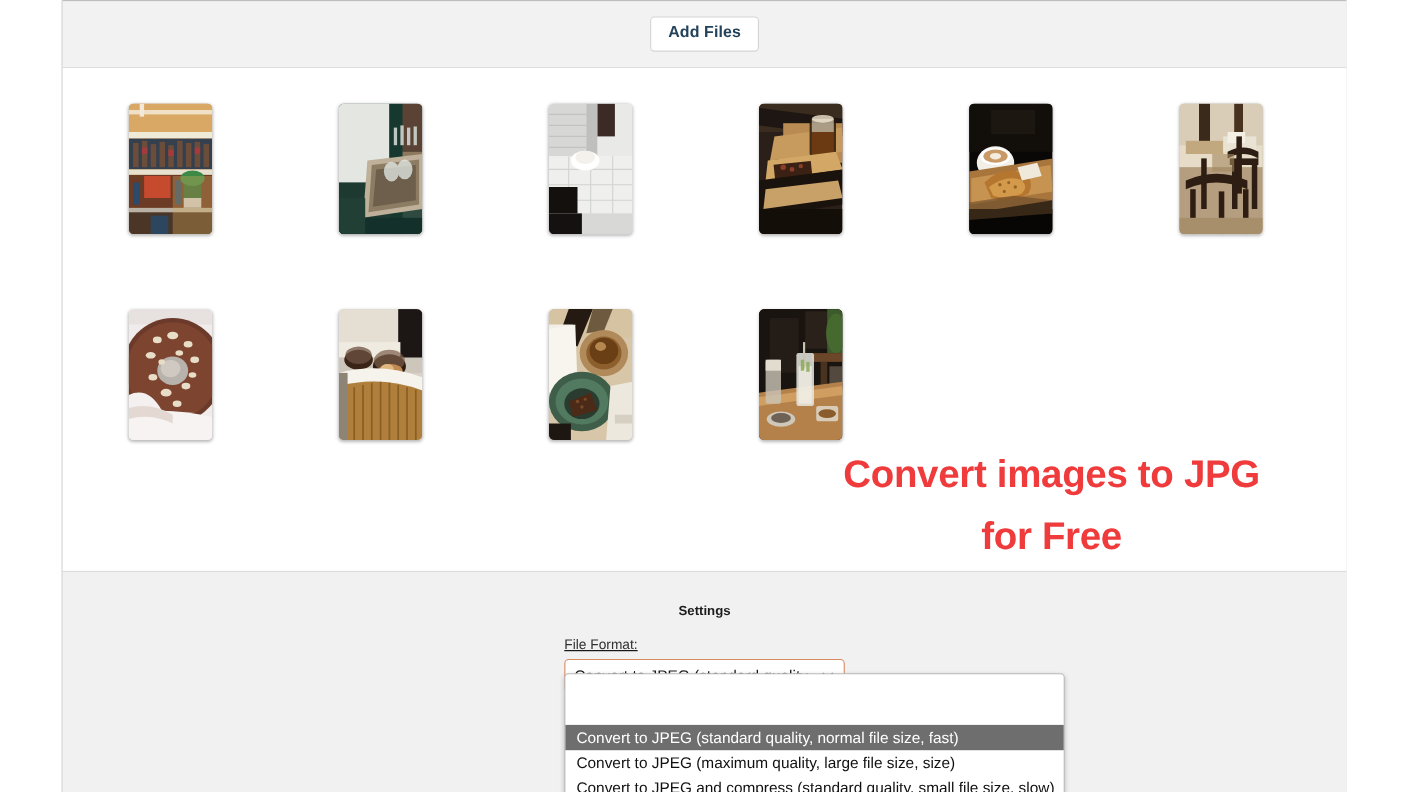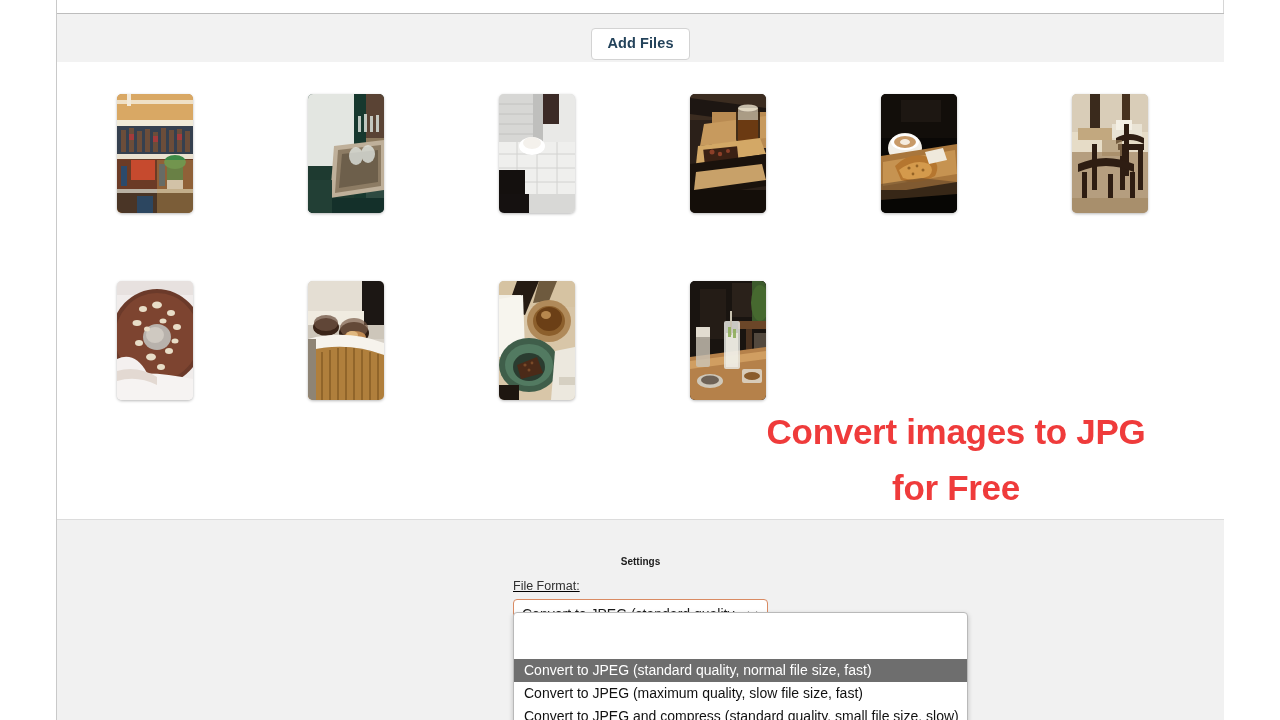--- a/index.html
+++ b/index.html
@@ -27,21 +27,21 @@
     width: 1168px;
     height: 720px;
     background: #ffffff;
     border-left: 1px solid #c9c9c9;
     border-right: 1px solid #d6d6d6;
   }
 
   
   .toolbar {
     position: absolute;
-    left: 0; top: 13px;
+    left: 0; top: 0;
     width: 1167px;
     height: 62px;
     background: #f2f2f2;
     border-top: 1px solid #bdbdbd;
     border-bottom: 1px solid #dcdcdc;
     display: flex;
     align-items: center;
     justify-content: center;
     gap: 14px;
   }
@@ -120,22 +120,22 @@
     position: absolute;
     left: 0;
     top: 519px;
     width: 1167px;
     height: 201px;
     background: #f1f1f1;
     border-top: 1px solid #dcdcdc;
   }
   .settings-title {
     text-align: center;
-    margin-top: 36px;
-    font-size: 10px;
+    margin-top: 28px;
+    font-size: 12px;
     font-weight: bold;
     color: #1d1d1d;
   }
 
   .field-wrap {
     position: absolute;
     left: 456px;
     top: 59px;
     width: 260px;
     text-decoration: underline;
@@ -544,20 +544,20 @@
           <span class="select-value">Convert to JPEG (standard quality,</span>
           <span class="chev">
             <svg viewBox="0 0 13 13">
                 <path d="M2.5 4.5 L6.5 9 L10.5 4.5" fill="none" stroke="#111" stroke-width="1.7" stroke-linecap="round" stroke-linejoin="round"></path>
               </svg>
           </span>
         </div>
 
         <div class="options">
           <div class="option selected">Convert to JPEG (standard quality, normal file size, fast)</div>
-          <div class="option">Convert to JPEG (maximum quality, slow file size, fast)</div>
+          <div class="option">Convert to JPEG (maximum quality, large file size, size)</div>
           <div class="option">Convert to JPEG and compress (standard quality, small file size, slow)</div>
         </div>
       </div>
     </div>
 
   </div>
 </div>
 
 </body></html>

